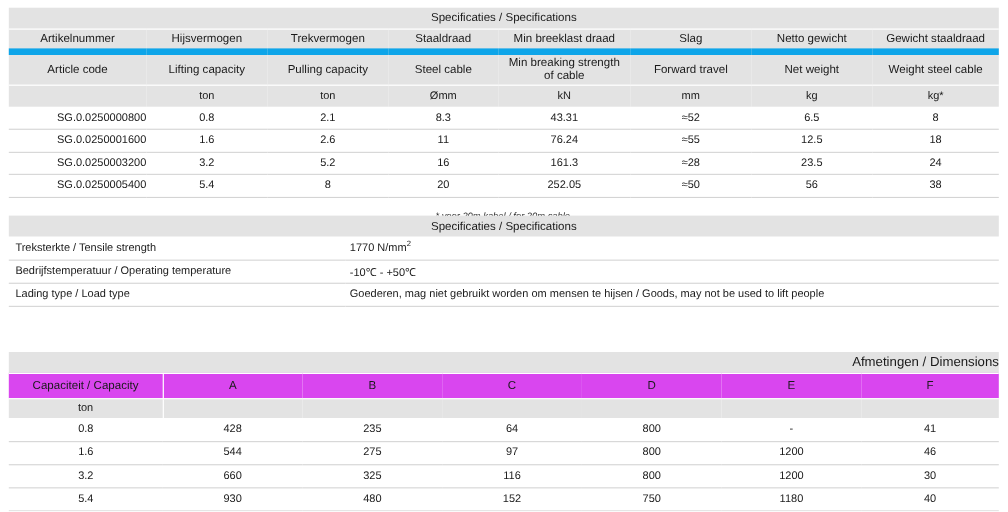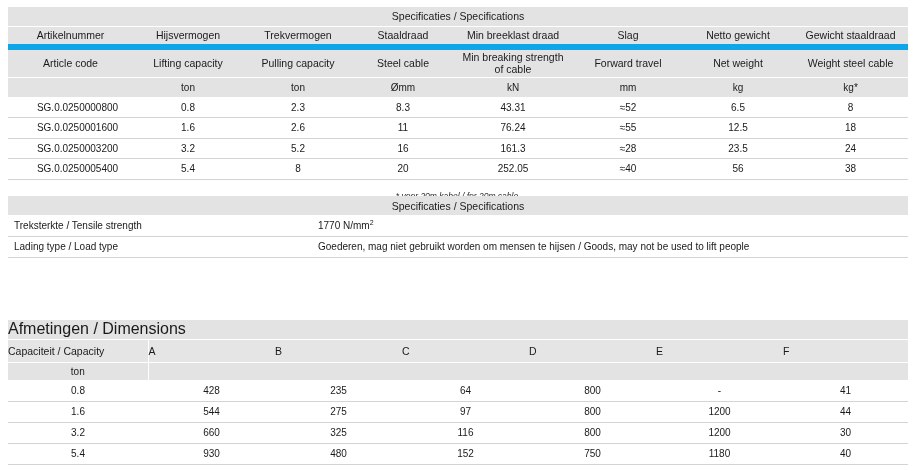--- a/index.html
+++ b/index.html
@@ -68,21 +68,21 @@
     height: 20px;
   }
   .b1-data td {
     text-align: center;
     font-size: 10px;
     color: #1a1a1a;
     height: 20.5px;
     border-bottom: 1px solid #d4d4d4;
   }
   .b1-data td.first {
-    text-align: center;
+    text-align: right;
     padding-left: 14px;
   }
   .b1-data:first-of-type td { border-top: 1px solid #d4d4d4; }
 
   .footnote {
     position: absolute;
     left: 8px;
     top: 191px;
     width: 900px;
     text-align: center;
@@ -118,28 +118,29 @@
 
   
   .block3 {
     position: absolute;
     left: 8px;
     top: 320px;
     width: 900px;
   }
   .b3-title td {
     background: #e3e3e3;
-    text-align: left;
-    font-size: 16px;
+    text-align: right;
+    font-size: 12px;
     color: #1a1a1a;
     height: 19px;
     border-bottom: 1px solid #ffffff;
   }
   .b3-head td {
-    background: #e5e5e5;
+    background: #d946ef;
+    text-align: center;
     font-size: 10.5px;
     color: #1a1a1a;
     height: 23px;
     border-bottom: 1px solid #ffffff;
   }
   .b3-head td.cap {
     border-right: 1px solid #ffffff;
   }
   .b3-units td {
     background: #e3e3e3;
@@ -208,21 +209,21 @@
           <td>Ømm</td>
           <td>kN</td>
           <td>mm</td>
           <td>kg</td>
           <td>kg*</td>
         </tr>
 
         <tr class="b1-data">
           <td class="first">SG.0.0250000800</td>
           <td>0.8</td>
-          <td>2.3</td>
+          <td>2.1</td>
           <td>8.3</td>
           <td>43.31</td>
           <td>≈52</td>
           <td>6.5</td>
           <td>8</td>
         </tr>
         <tr class="b1-data">
           <td class="first">SG.0.0250001600</td>
           <td>1.6</td>
           <td>2.6</td>
@@ -241,21 +242,21 @@
           <td>≈28</td>
           <td>23.5</td>
           <td>24</td>
         </tr>
         <tr class="b1-data">
           <td class="first">SG.0.0250005400</td>
           <td>5.4</td>
           <td>8</td>
           <td>20</td>
           <td>252.05</td>
-          <td>≈40</td>
+          <td>≈50</td>
           <td>56</td>
           <td>38</td>
         </tr>
       </tbody>
     </table>
   </div>
 
   <div class="footnote">* voor 20m kabel / for 20m cable</div>
 
   <div class="block2">
@@ -264,20 +265,24 @@
         <col style="width:306px">
           <col style="width:594px">
       </colgroup>
       <tbody>
         <tr class="b2-title">
           <td colspan="2">Specificaties / Specifications</td>
         </tr>
         <tr class="b2-row">
           <td class="lbl">Treksterkte / Tensile strength</td>
           <td class="val"><span>1770 N/mm</span><sup>2</sup></td>
+        </tr>
+        <tr class="b2-row">
+          <td class="lbl">Bedrijfstemperatuur / Operating temperature</td>
+          <td class="val">-10℃  -  +50℃</td>
         </tr>
         <tr class="b2-row">
           <td class="lbl">Lading type / Load type</td>
           <td class="val">Goederen, mag niet gebruikt worden om mensen te hijsen / Goods, may not be used to lift people</td>
         </tr>
       </tbody>
     </table>
   </div>
 
   <div class="block3">
@@ -323,21 +328,21 @@
           <td>-</td>
           <td>41</td>
         </tr>
         <tr class="b3-data">
           <td>1.6</td>
           <td>544</td>
           <td>275</td>
           <td>97</td>
           <td>800</td>
           <td>1200</td>
-          <td>44</td>
+          <td>46</td>
         </tr>
         <tr class="b3-data">
           <td>3.2</td>
           <td>660</td>
           <td>325</td>
           <td>116</td>
           <td>800</td>
           <td>1200</td>
           <td>30</td>
         </tr>

